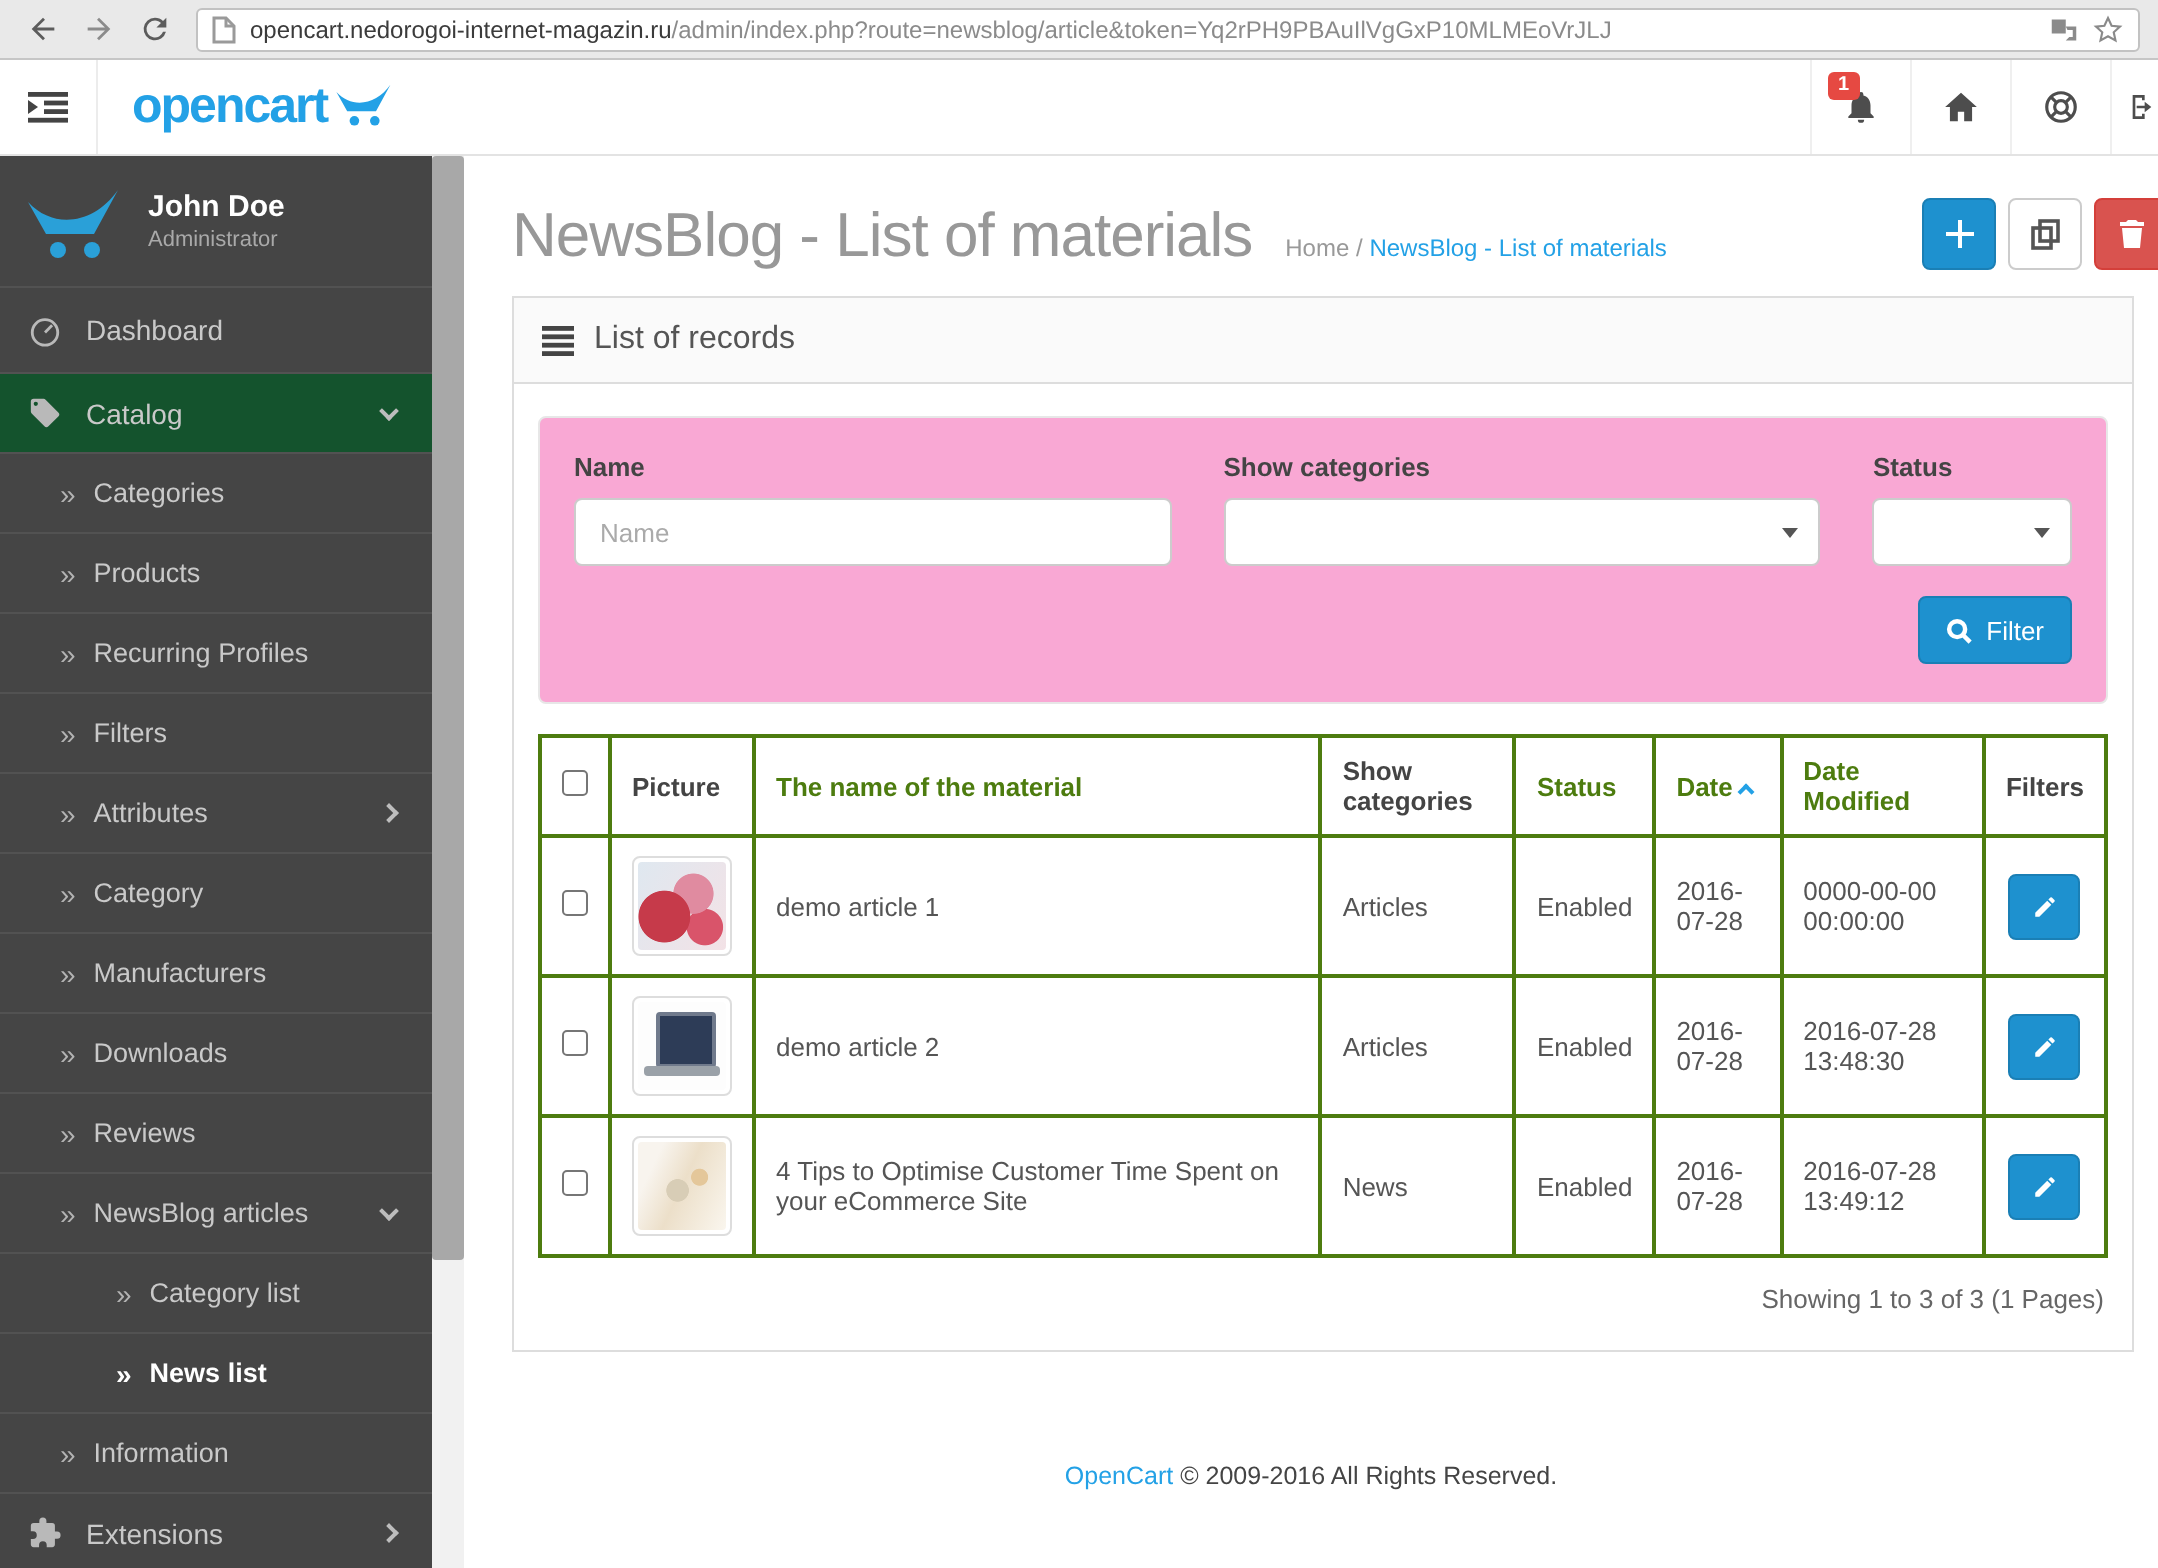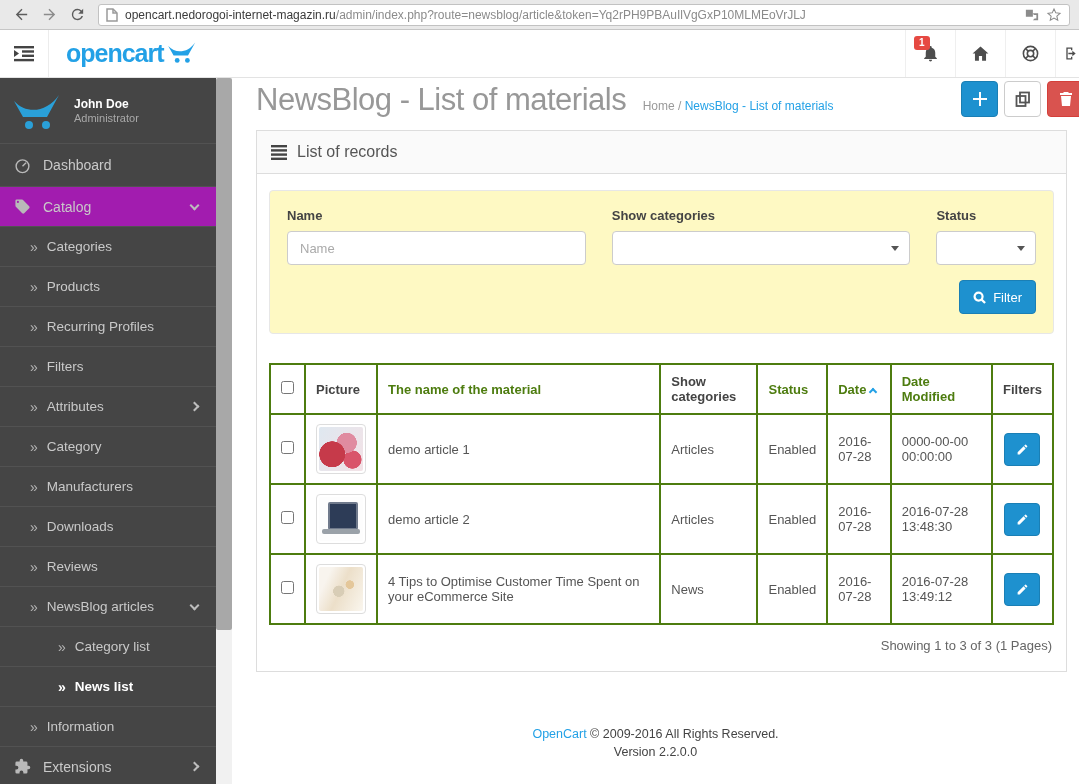--- a/index.html
+++ b/index.html
@@ -33,64 +33,64 @@
   .hicon svg { width:19px; height:19px; fill:#4d4d4d; }
   .hicon.ring svg { fill:none; stroke:#4d4d4d; stroke-width:2; }
   .hicon.partial { width:24px; overflow:hidden; justify-content:flex-start; padding-left:7px; }
   .badge { position:absolute; top:6px; left:8px; background:#e64942; color:#fff; font-size:10px;
     font-weight:bold; line-height:1; padding:2px 5px; border-radius:3px; }
 
   
   .sidebar { position:absolute; left:0; top:78px; width:216px; bottom:0; background:#454545; z-index:10; }
   .profile { height:65px; display:flex; align-items:center; padding:0 11px; gap:11px; }
   .avatar svg { width:52px; height:40px; display:block; }
-  .profile-name { color:#fff; font-size:12px; font-weight:bold; line-height:1.25; }
+  .profile-name { color:#fff; font-size:15px; font-weight:bold; line-height:1.25; }
   .profile-role { color:#a9a9a9; font-size:11px; }
   .nav-item { height:40px; display:flex; align-items:center; border-top:1px solid #525252;
     color:#c9c9c9; font-size:13.5px; cursor:pointer; position:relative; }
   .nav-item.h43 { height:43px; }
   .lvl0 { padding-left:14px; gap:12px; font-size:14px; }
   .lvl1 { padding-left:30px; gap:9px; }
   .lvl2 { padding-left:58px; gap:9px; }
   .nico svg { width:17px; height:17px; fill:#b9b9b9; display:block; }
   .nico.stroke svg { fill:none; stroke:#b9b9b9; stroke-width:2; }
   .dbl { color:#b3b3b3; font-size:14px; }
-  .active-parent { background:#a21caf; }
+  .active-parent { background:#14532d; }
   .item-active, .item-active .dbl { color:#fff; font-weight:bold; }
   .chev { position:absolute; right:18px; width:7px; height:7px; border-right:2px solid #bdbdbd; border-bottom:2px solid #bdbdbd; }
   .chev.down { transform:rotate(45deg); top:15px; }
   .chev.right { transform:rotate(-45deg); }
 
   .side-scrollbar { position:absolute; left:216px; top:78px; width:16px; bottom:0; background:#f1f1f1; z-index:11; }
   .side-scrollbar .thumb { width:100%; height:552px; background:#a8a8a8; }
 
   
-  .main { position:absolute; left:232px; top:66px; width:847px; bottom:0; background:#fff; overflow:hidden; }
+  .main { position:absolute; left:232px; top:84px; width:847px; bottom:0; background:#fff; overflow:hidden; }
   .page-head { position:relative; padding:16px 12px 6px 24px; }
   h1 { display:inline; font-size:31px; font-weight:400; color:#989898; letter-spacing:-0.5px; }
   .crumbs { font-size:12px; margin-left:12px; color:#999; white-space:nowrap; }
   .crumbs .cur { color:#23a1e6; text-decoration:none; cursor:pointer; }
   .top-buttons { position:absolute; top:15px; right:-5px; display:flex; gap:6px; }
   .tbtn { width:37px; height:36px; border-radius:4px; display:flex; align-items:center; justify-content:center; cursor:pointer; }
   .tbtn svg { width:16px; height:16px; }
   .btn-blue { background:#1e91cf; border:1px solid #1a7fb5; }
   .btn-blue svg { fill:#fff; }
   .btn-white { background:#fff; border:1px solid #ccc; }
   .btn-white svg { fill:none; stroke:#555; stroke-width:1.8; }
   .btn-red { background:#d9534f; border:1px solid #d43f3a; }
   .btn-red svg { fill:#fff; }
 
   .panel { margin:6px 12px 0 24px; border:1px solid #ddd; background:#fff; }
   .panel-heading { padding:12px 14px; border-bottom:1px solid #ddd; background:#fafafa;
     color:#555; font-size:16px; display:flex; align-items:center; gap:10px; }
   .panel-heading svg { width:16px; height:15px; fill:#444; }
   .panel-body { padding:16px 12px 14px; }
 
-  .well { background:#fef9c3; border:1px solid #e7e7e7; border-radius:4px; padding:17px 17px 19px;
-    display:flex; margin-bottom:29px; }
+  .well { background:#f9a8d4; border:1px solid #e7e7e7; border-radius:4px; padding:17px 17px 19px;
+    display:flex; margin-bottom:15px; }
   .fcol label { display:block; font-weight:bold; font-size:13px; color:#444; margin-bottom:8px; }
   .w300 { width:300px; margin-right:26px; }
   .w100 { width:100px; margin-left:auto; }
   .control { height:34px; border:1px solid #ccc; border-radius:4px; font-size:13px; color:#555;
     padding:0 12px; width:100%; background:#fff; }
   input.control::placeholder { color:#aaa; }
   .selectbox { position:relative; display:flex; align-items:center; cursor:pointer; }
   .caret { position:absolute; right:10px; width:0; height:0; border-left:4px solid transparent;
     border-right:4px solid transparent; border-top:5px solid #555; }
   .btn-filter { margin-top:15px; float:right; background:#1e91cf; border:1px solid #1a7fb5; color:#fff;
@@ -474,15 +474,14 @@
 
       <div class="results">Showing 1 to 3 of 3 (1 Pages)</div>
     </div>
   </section>
 
   <footer>
     <div>
       <a>OpenCart</a>
       <span>© 2009-2016 All Rights Reserved.</span>
     </div>
-    <div>Version 2.2.0.0</div>
   </footer>
 </main>
 
 </body></html>

